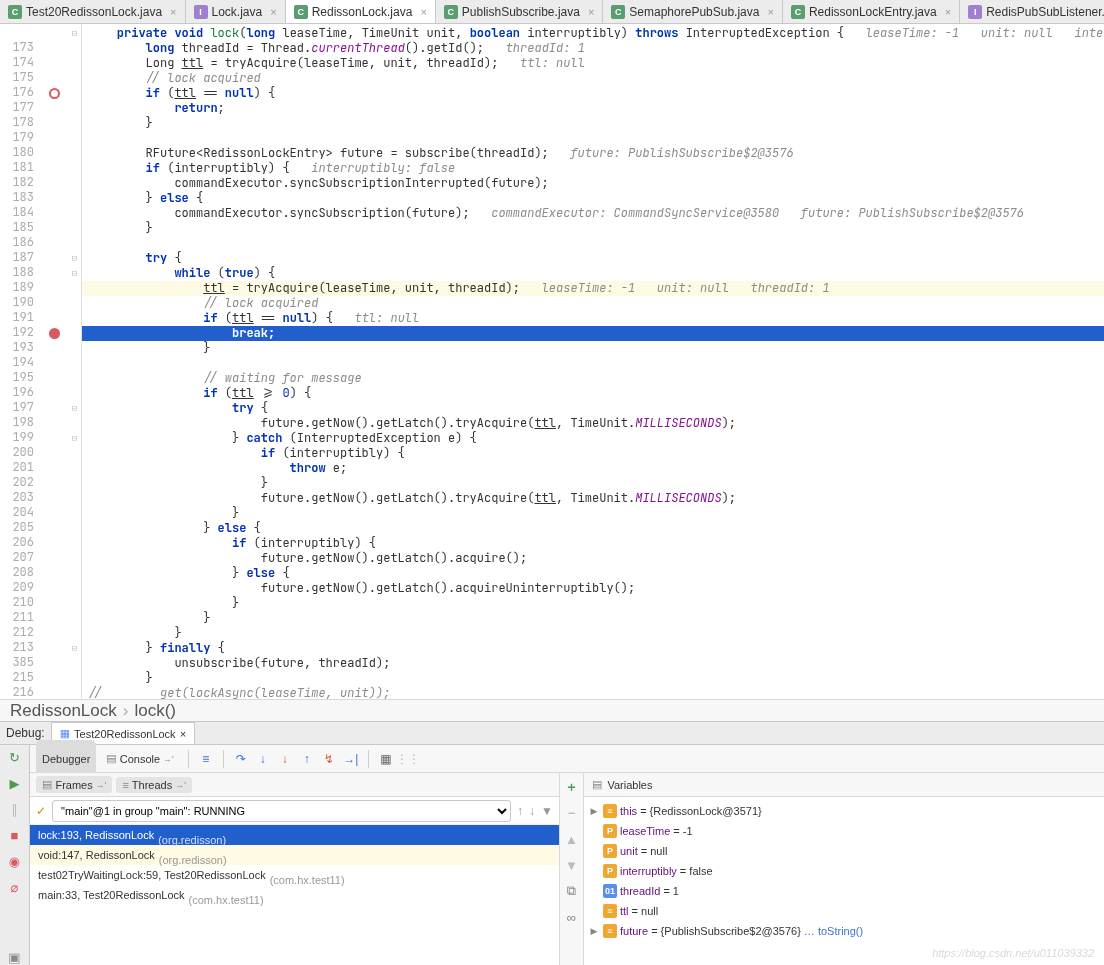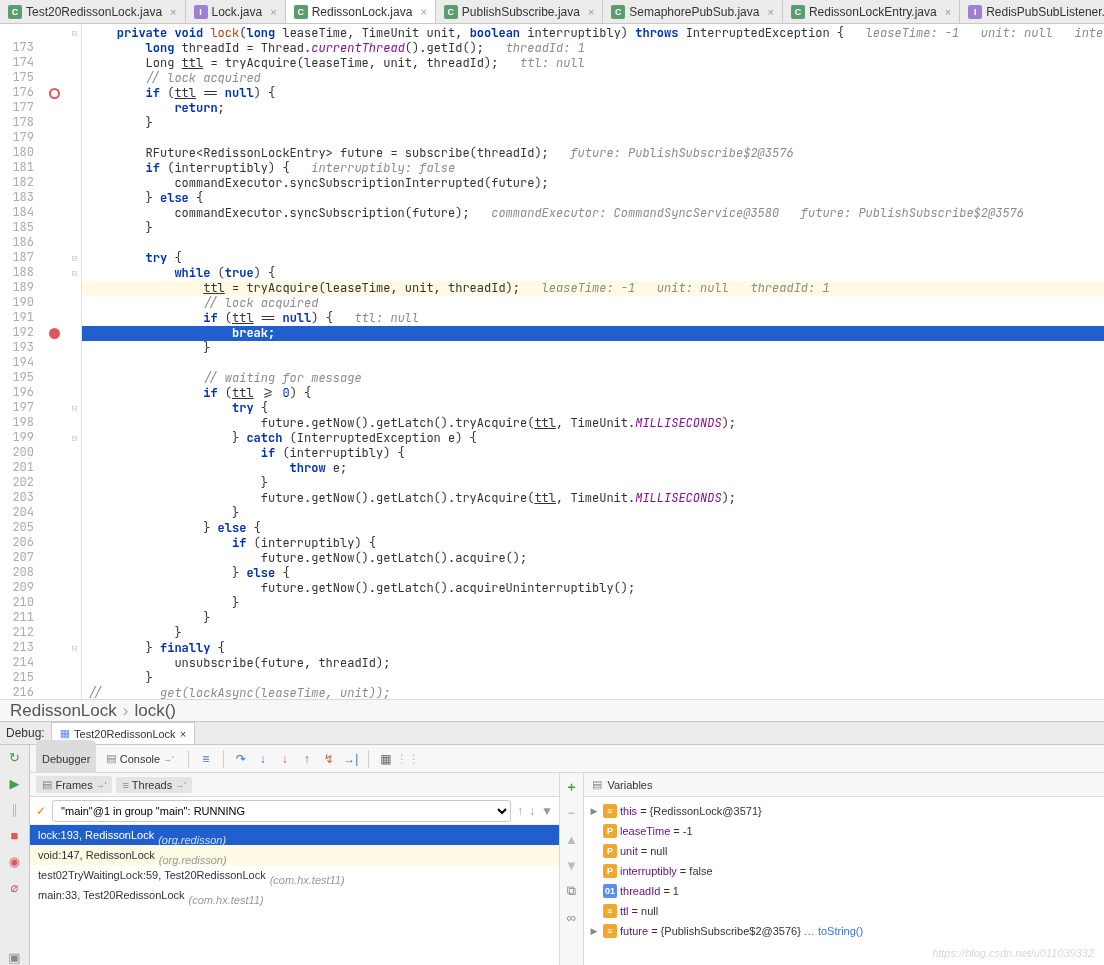--- a/index.html
+++ b/index.html
@@ -20,21 +20,21 @@
 .bp-o { width: 11px; height: 11px; border: 2px solid #db5860; border-radius: 50%; }
 .gutter-fold { width: 14px; border-right: 1px solid #e0e0e0; padding-top: 2px; color: #bfbfbf; font-size: 9px; }
 .gutter-fold div { height: 15px; display: flex; align-items: center; justify-content: center; }
 .code { flex: 1; padding-top: 2px; overflow: hidden; white-space: pre; }
 .code-line { height: 15px; padding-left: 6px; }
 .hl-yellow { background: #fffae3; }
 .hl-blue { background: #2160cc; color: #fff; }
 .kw { color: #0033b3; font-weight: bold; }
 .kw2 { color: #0033b3; }
 .cm { color: #8c8c8c; font-style: italic; }
-.fn { color: #c2410c; }
+.fn { color: #15803d; }
 .st { color: #871094; font-style: italic; }
 .und { text-decoration: underline; }
 .crumbs { height: 22px; background: #f7f7f7; border-top: 1px solid #d9d9d9; display: flex; align-items: center; padding: 0 10px; gap: 6px; color: #555; font-size: 17px; }
 .crumbs .sep { color: #aaa; }
 .debug-bar { height: 24px; background: #ececec; border-top: 1px solid #c8c8c8; border-bottom: 1px solid #c8c8c8; display: flex; align-items: center; padding: 0 6px; gap: 6px; }
 .debug-bar .dtab { display: flex; align-items: center; gap: 4px; padding: 0 8px; height: 22px; background: #fff; border: 1px solid #c8c8c8; border-bottom: none; font-size: 11px; }
 .debug-panel { flex: 0 0 auto; display: flex; height: 220px; }
 .dbg-left-strip { width: 30px; background: #ececec; border-right: 1px solid #c8c8c8; display: flex; flex-direction: column; align-items: center; padding-top: 4px; gap: 10px; }
 .sicon { width: 16px; height: 16px; display: flex; align-items: center; justify-content: center; font-size: 13px; cursor: pointer; }
 .dbg-body { flex: 1; display: flex; flex-direction: column; }
@@ -48,21 +48,21 @@
 .frames-head { height: 24px; background: #f7f7f7; border-bottom: 1px solid #d9d9d9; display: flex; align-items: center; padding: 0 6px; gap: 4px; font-size: 11px; }
 .frames-head .ftab { padding: 2px 6px; background: #e4e4e4; border-radius: 3px; display: flex; align-items: center; gap: 3px; }
 .frames-head .ftab .pin { color: #888; font-size: 9px; }
 .thread-row { height: 28px; display: flex; align-items: center; padding: 0 6px; gap: 6px; border-bottom: 1px solid #eee; }
 .thread-row select { flex: 1; height: 22px; border: 1px solid #c8c8c8; border-radius: 3px; font-size: 11px; padding: 0 4px; background: #fff; }
 .thread-row .nav-ic { color: #999; cursor: pointer; }
 .frame-list { flex: 1; overflow: auto; font-family: -apple-system, sans-serif; font-size: 11px; }
 .frame-item { height: 20px; display: flex; align-items: center; padding: 0 8px; }
 .frame-item.sel { background: #2160cc; color: #fff; }
 .frame-item.lib { background: #fffae3; }
-.frame-item .pkg { color: #999; font-style: italic; margin-left: 4px; margin-top: 10px; }
+.frame-item .pkg { color: #999; margin-left: 4px; margin-top: 10px; }
 .frame-item.sel .pkg { color: #cfe0ff; }
 .mid-strip { width: 24px; background: #f7f7f7; border-right: 1px solid #d9d9d9; display: flex; flex-direction: column; align-items: center; padding-top: 6px; gap: 10px; }
 .vars-panel { flex: 1; display: flex; flex-direction: column; }
 .vars-head { height: 24px; background: #f7f7f7; border-bottom: 1px solid #d9d9d9; display: flex; align-items: center; padding: 0 8px; gap: 5px; font-size: 11px; }
 .vars-list { flex: 1; overflow: auto; font-family: -apple-system, sans-serif; font-size: 11px; padding: 4px 0; }
 .var-item { height: 20px; display: flex; align-items: center; padding: 0 4px; gap: 3px; }
 .var-item .arrow { width: 12px; color: #888; font-size: 9px; text-align: center; }
 .var-item .vicon { width: 14px; height: 14px; border-radius: 2px; display: flex; align-items: center; justify-content: center; font-size: 9px; font-weight: bold; color: #fff; }
 .vi-eq { background: #f0a732; }
 .vi-p { background: #f0a732; }
@@ -148,21 +148,21 @@
       <div>204</div>
       <div>205</div>
       <div>206</div>
       <div>207</div>
       <div>208</div>
       <div>209</div>
       <div>210</div>
       <div>211</div>
       <div>212</div>
       <div>213</div>
-      <div>214</div>
+      <div>385</div>
       <div>215</div>
       <div>216</div>
       <div>217</div>
     </div>
   <div class="gutter-marks" id="gutter-marks">
       <div></div>
       <div></div>
       <div></div>
       <div></div>
       <div>

